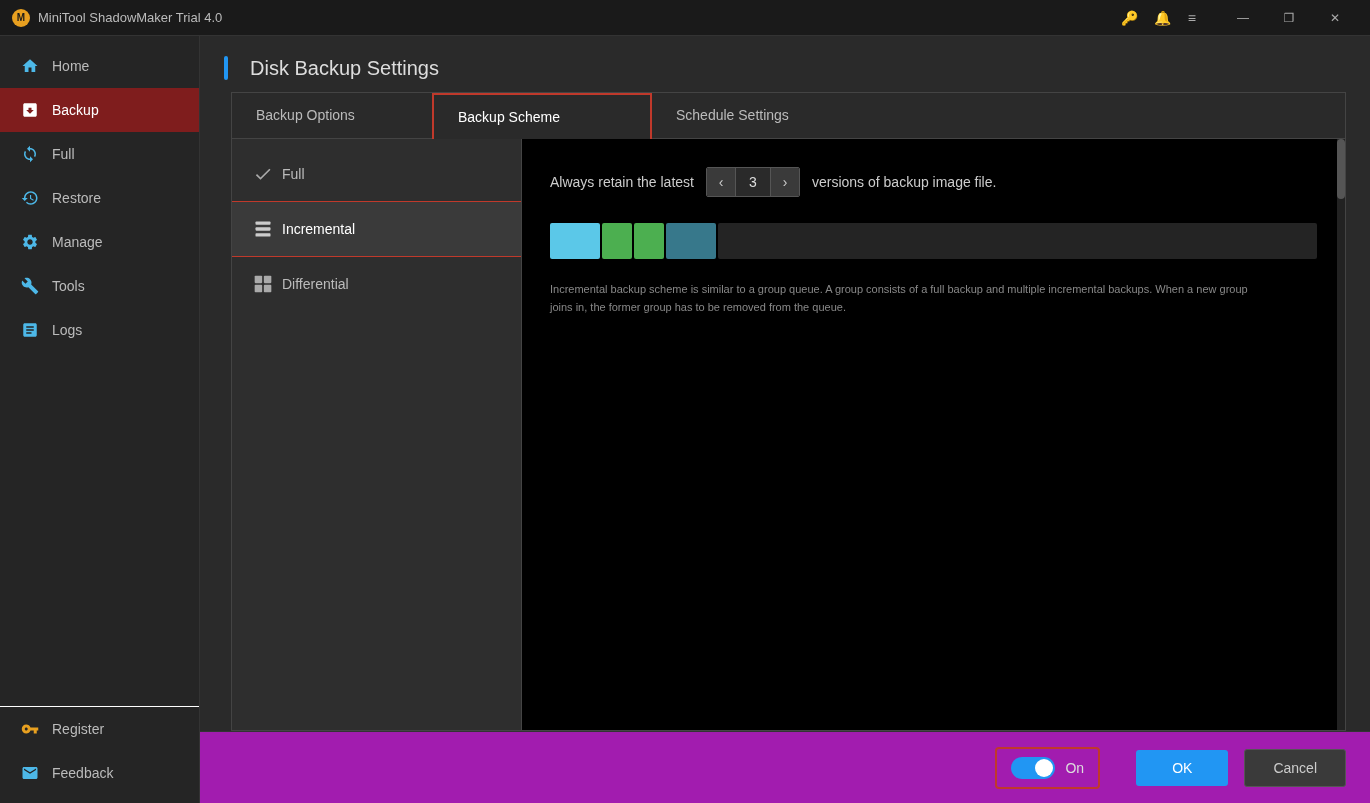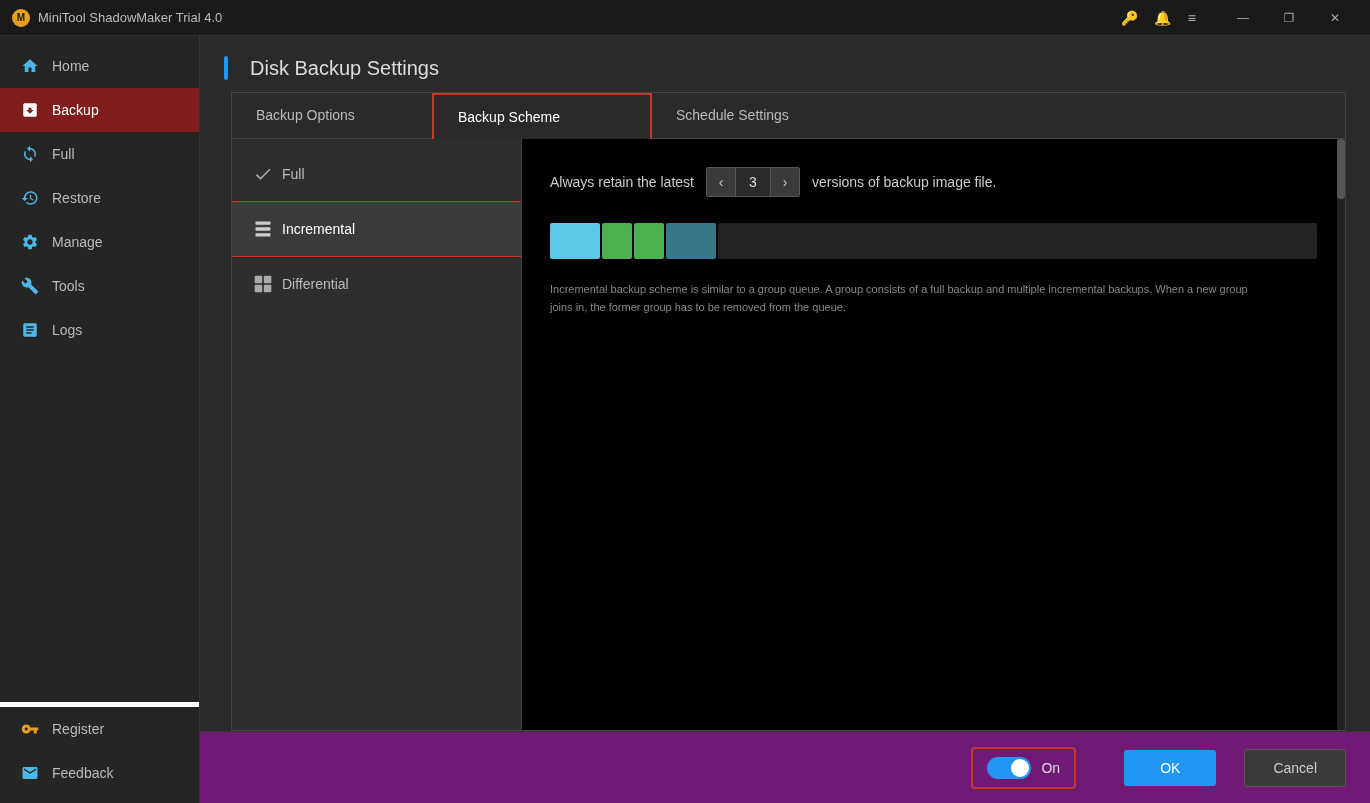--- a/index.html
+++ b/index.html
@@ -99,21 +99,21 @@
     .sidebar-icon {
       width: 20px;
       height: 20px;
       display: flex;
       align-items: center;
       justify-content: center;
       flex-shrink: 0;
     }
     .sidebar-bottom {
       margin-top: auto;
-      border-top: 5px solid #ffffff;
+      border-top: 1px solid #ffffff;
       padding-bottom: 8px;
     }
 
     
     .content-area {
       flex: 1;
       background: #2a2a2a;
       display: flex;
       flex-direction: column;
       overflow: hidden;
@@ -326,27 +326,27 @@
       top: 0;
       width: 8px;
       height: 60px;
       background: #555;
       border-radius: 4px;
     }
 
     
     .bottom-bar {
       height: 72px;
-      background: #701a75;
+      background: #a21caf;
       border-top: 1px solid #333;
       display: flex;
       align-items: center;
       justify-content: flex-end;
       padding: 0 24px;
-      gap: 28px;
+      gap: 16px;
     }
     .toggle-container {
       display: flex;
       align-items: center;
       gap: 10px;
       border: 2px solid #c0392b;
       padding: 8px 14px;
       border-radius: 4px;
       margin-right: 20px;
     }

